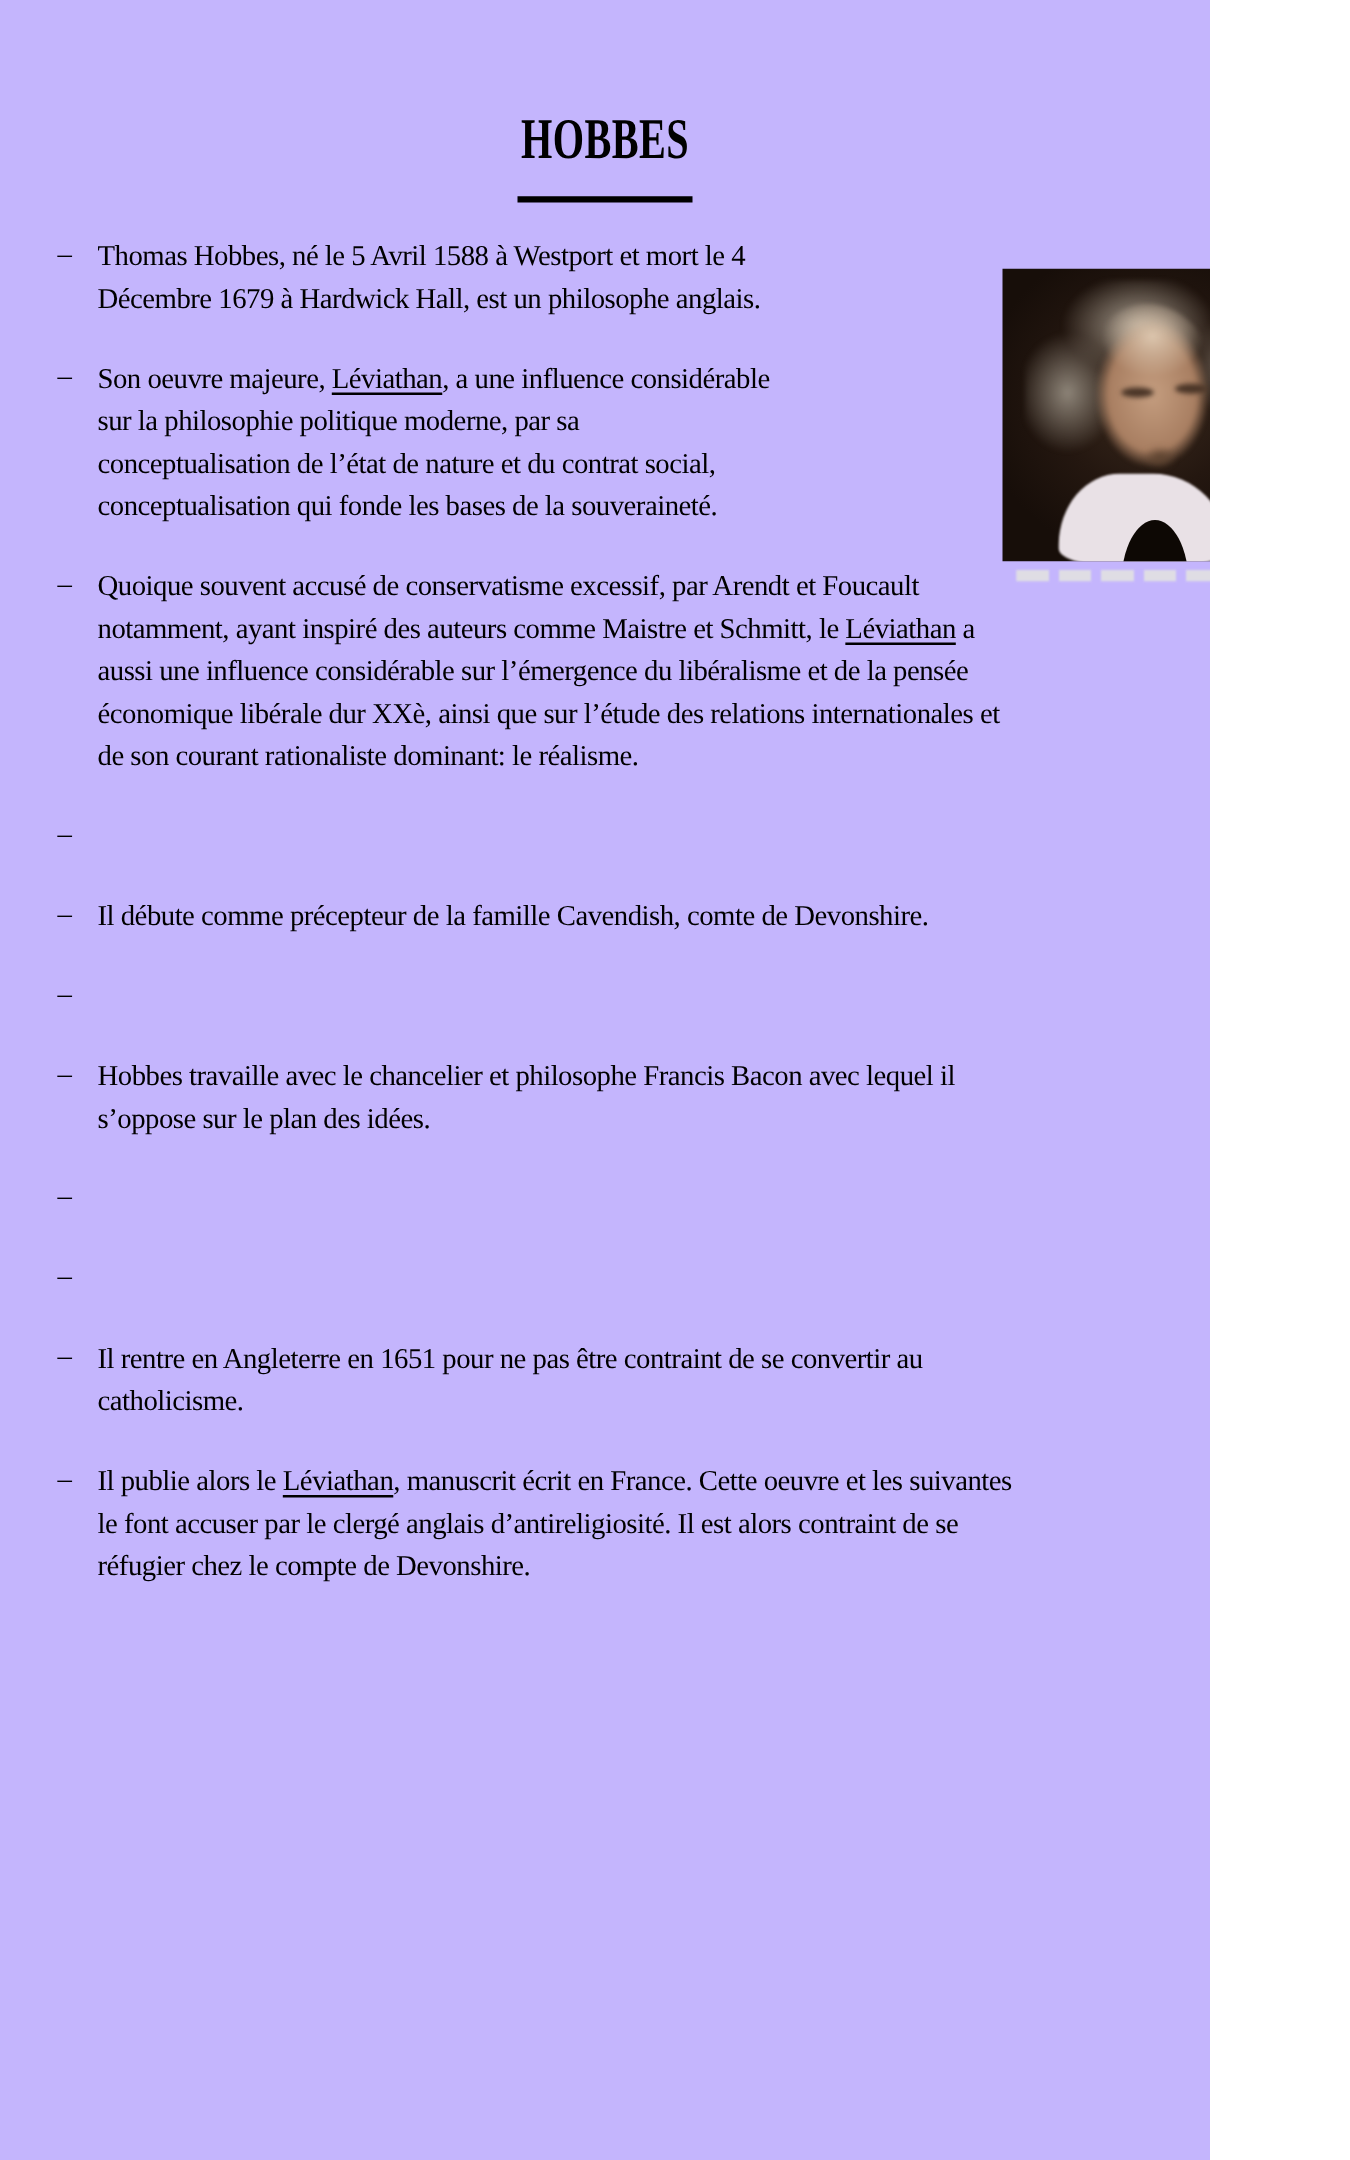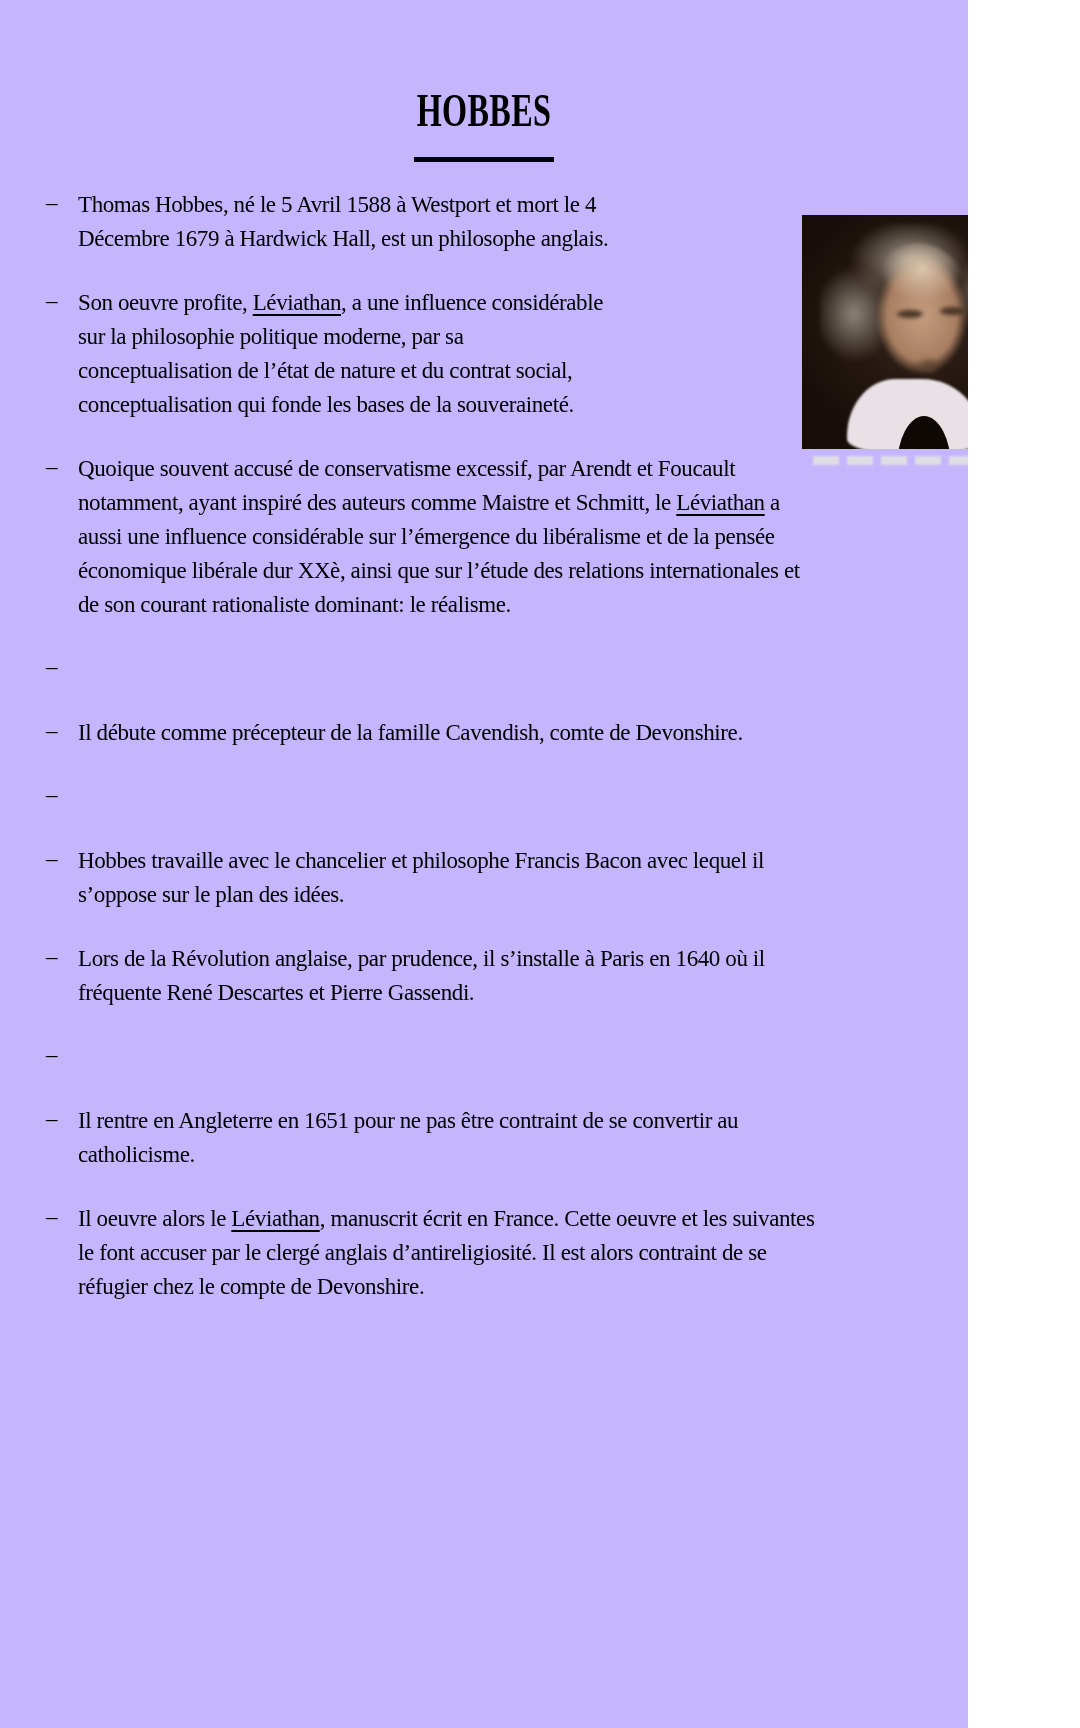--- a/index.html
+++ b/index.html
@@ -131,21 +131,21 @@
   <div class="caption-strip"></div>
 
   <div class="bullets">
       <div class="bullet">
         <span class="dash">–</span>
         <p class="text"><span class="">Thomas Hobbes, né le 5 Avril 1588 à Westport et mort le 4
 Décembre 1679 à Hardwick Hall, est un philosophe anglais.</span></p>
       </div>
       <div class="bullet">
         <span class="dash">–</span>
-        <p class="text"><span class="">Son oeuvre profite, </span><span class="u">Léviathan</span><span class="">, a une influence considérable
+        <p class="text"><span class="">Son oeuvre majeure, </span><span class="u">Léviathan</span><span class="">, a une influence considérable
 sur la philosophie politique moderne, par sa
 conceptualisation de l’état de nature et du contrat social,
 conceptualisation qui fonde les bases de la souveraineté.</span></p>
       </div>
       <div class="bullet">
         <span class="dash">–</span>
         <p class="text"><span class="">Quoique souvent accusé de conservatisme excessif, par Arendt et Foucault
 notamment, ayant inspiré des auteurs comme Maistre et Schmitt, le </span><span class="u">Léviathan</span><span class=""> a
 aussi une influence considérable sur l’émergence du libéralisme et de la pensée
 économique libérale dur XXè, ainsi que sur l’étude des relations internationales et
@@ -161,32 +161,30 @@
       <div class="bullet">
         <span class="dash">–</span>
       </div>
       <div class="bullet">
         <span class="dash">–</span>
         <p class="text"><span class="">Hobbes travaille avec le chancelier et philosophe Francis Bacon avec lequel il
 s’oppose sur le plan des idées.</span></p>
       </div>
       <div class="bullet">
         <span class="dash">–</span>
-        <p class="text"><span class="">Lors de la Révolution anglaise, par prudence, il s’installe à Paris en 1640 où il
-fréquente René Descartes et Pierre Gassendi.</span></p>
       </div>
       <div class="bullet">
         <span class="dash">–</span>
       </div>
       <div class="bullet">
         <span class="dash">–</span>
         <p class="text"><span class="">Il rentre en Angleterre en 1651 pour ne pas être contraint de se convertir au
 catholicisme.</span></p>
       </div>
       <div class="bullet">
         <span class="dash">–</span>
-        <p class="text"><span class="">Il oeuvre alors le </span><span class="u">Léviathan</span><span class="">, manuscrit écrit en France. Cette oeuvre et les suivantes
+        <p class="text"><span class="">Il publie alors le </span><span class="u">Léviathan</span><span class="">, manuscrit écrit en France. Cette oeuvre et les suivantes
 le font accuser par le clergé anglais d’antireligiosité. Il est alors contraint de se
 réfugier chez le compte de Devonshire.</span></p>
       </div>
     </div>
 
 </div>
 
 </body></html>

